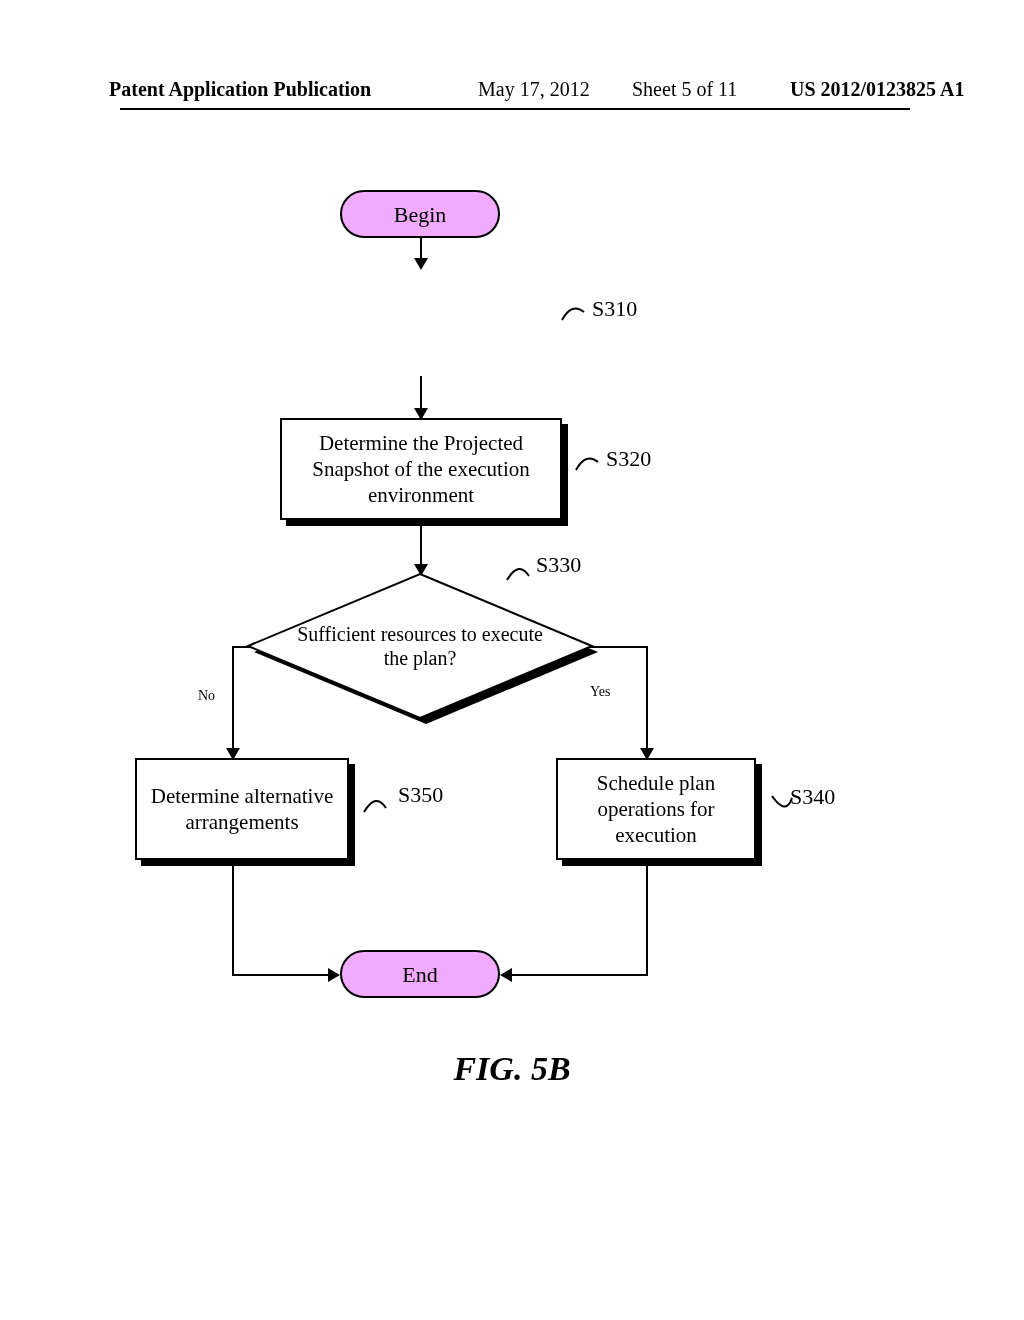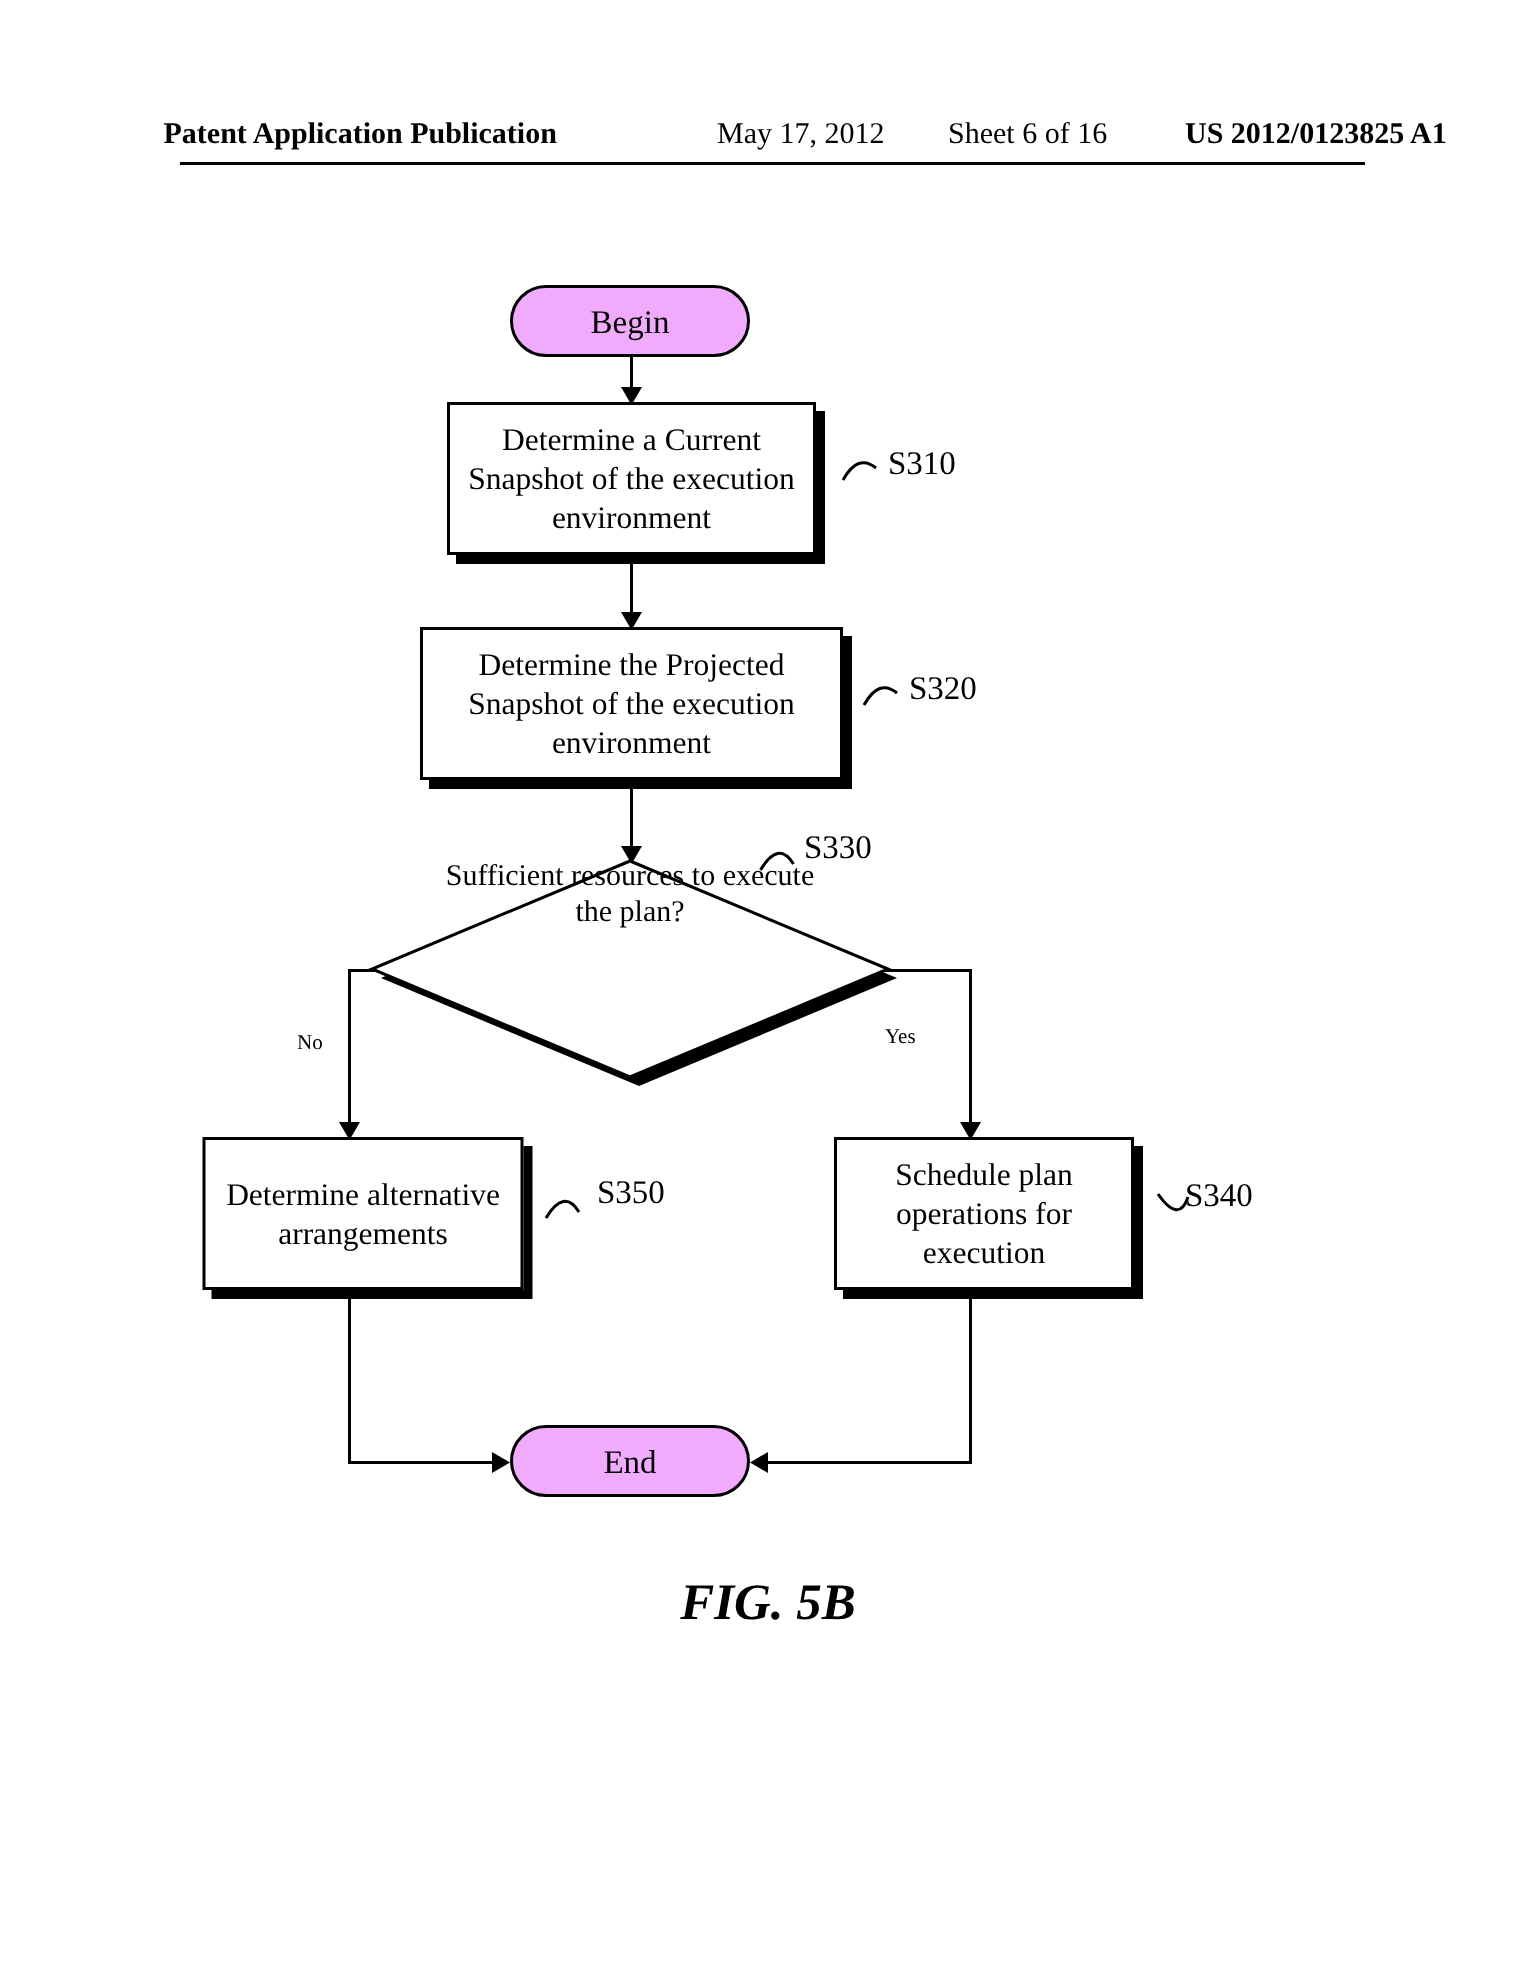--- a/index.html
+++ b/index.html
@@ -56,21 +56,21 @@
   .s340-wrap .box    { left: 0;  top: 0;  width: 200px; height: 102px; }
 
   
   .diamond-wrap { position: absolute; left: 240px; top: 392px; width: 360px; height: 148px; }
   .diamond {
     position: absolute; left: 0; top: 0; width: 360px; height: 148px;
   }
   .diamond svg { position: absolute; left: 0; top: 0; }
   .diamond-text {
     position: absolute; left: 0; top: 0; width: 360px; height: 148px;
-    display: flex; align-items: flex-start; justify-content: center;
+    display: flex; align-items: center; justify-content: center;
     text-align: center; font-size: 20px; line-height: 1.2; padding: 0 50px;
   }
 
   
   .ref        { position: absolute; font-size: 22px; }
   .ref-s310   { left: 592px; top: 116px; }
   .ref-s320   { left: 606px; top: 266px; }
   .ref-s330   { left: 536px; top: 372px; }
   .ref-s350   { left: 398px; top: 602px; }
   .ref-s340   { left: 790px; top: 604px; }
@@ -94,40 +94,34 @@
   .arrow-left  { position: absolute; width: 0; height: 0; border-top: 7px solid transparent; border-bottom: 7px solid transparent; border-right: 12px solid #000; }
 </style>
 </head>
 <body>
 
 <div class="page">
 
   <div class="header">
     <div class="header-line hdr-left">Patent Application Publication</div>
     <div class="header-line hdr-date">May 17, 2012</div>
-    <div class="header-line hdr-sheet">Sheet 6 of 16</div>
+    <div class="header-line hdr-sheet">Sheet 5 of 11</div>
     <div class="header-line hdr-pub">US 2012/0123825 A1</div>
   </div>
   <div class="header-rule"></div>
 
   <div class="diagram">
 
     <div class="terminator begin">
       <span>Begin</span>
     </div>
 
     <div class="conn vline" style="left:420px; top:58px; height:22px;"></div>
     <div class="arrow-down" style="left:414px; top:78px;"></div>
 
-    <div class="shadow-wrap s310-wrap">
-      <div class="shadow"></div>
-      <div class="box">
-        <span>Determine a Current Snapshot of the execution environment</span>
-      </div>
-    </div>
     <svg class="curl" style="left:560px; top:118px;" viewBox="0 0 26 26">
         <path d="M2 22 Q 12 4 24 14" stroke="#000" stroke-width="2" fill="none"></path>
       </svg>
     <div class="ref ref-s310">S310</div>
 
     <div class="conn vline" style="left:420px; top:196px; height:34px;"></div>
     <div class="arrow-down" style="left:414px; top:228px;"></div>
 
     <div class="shadow-wrap s320-wrap">
       <div class="shadow"></div>

